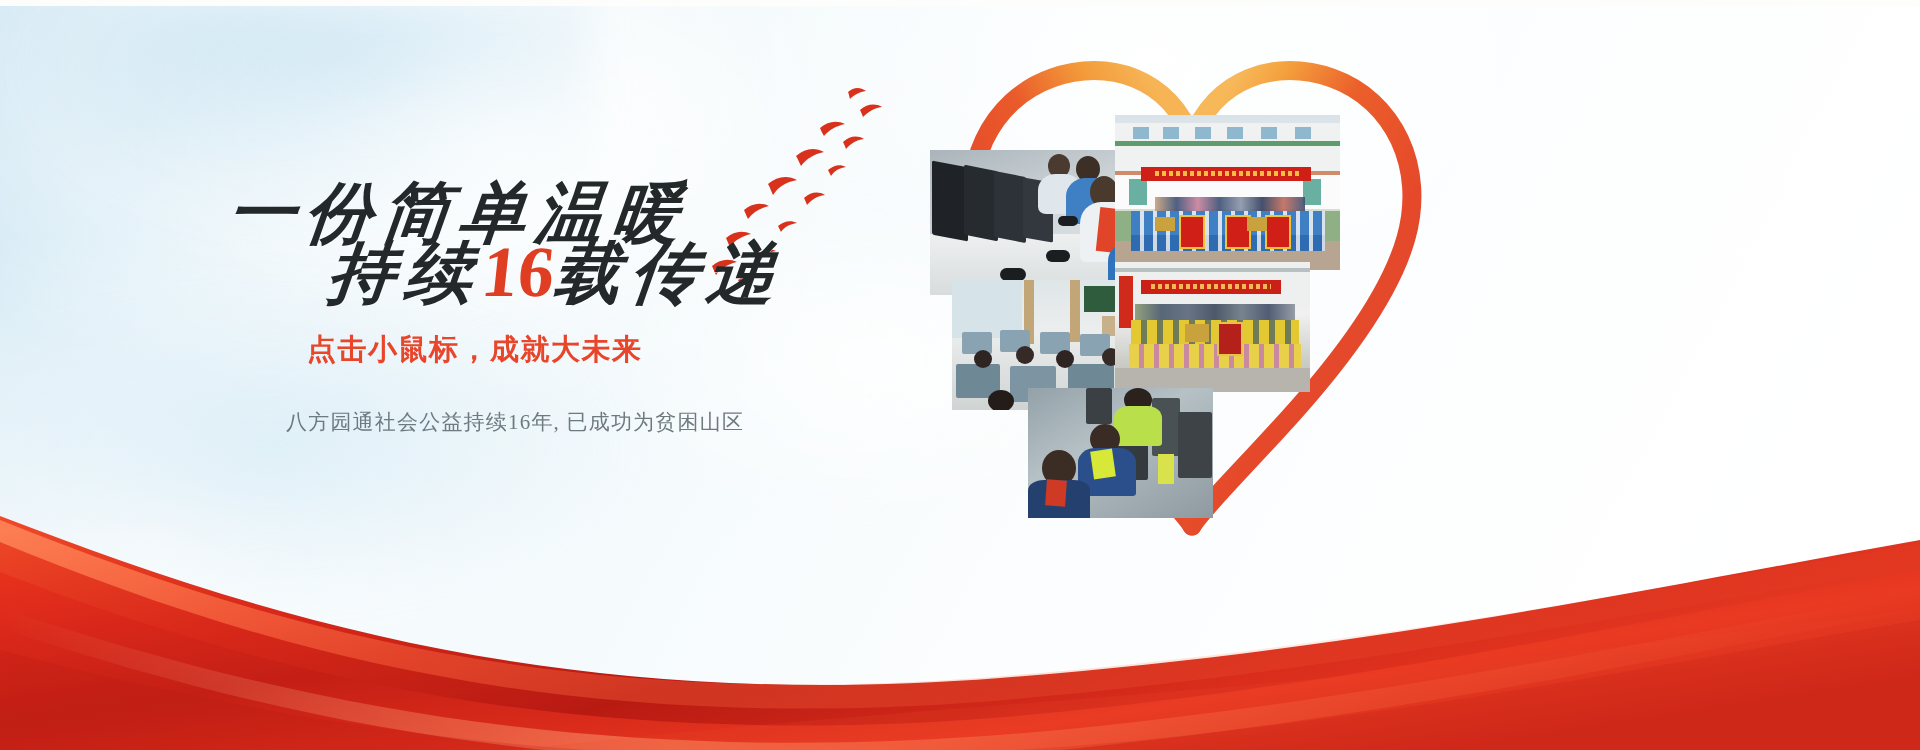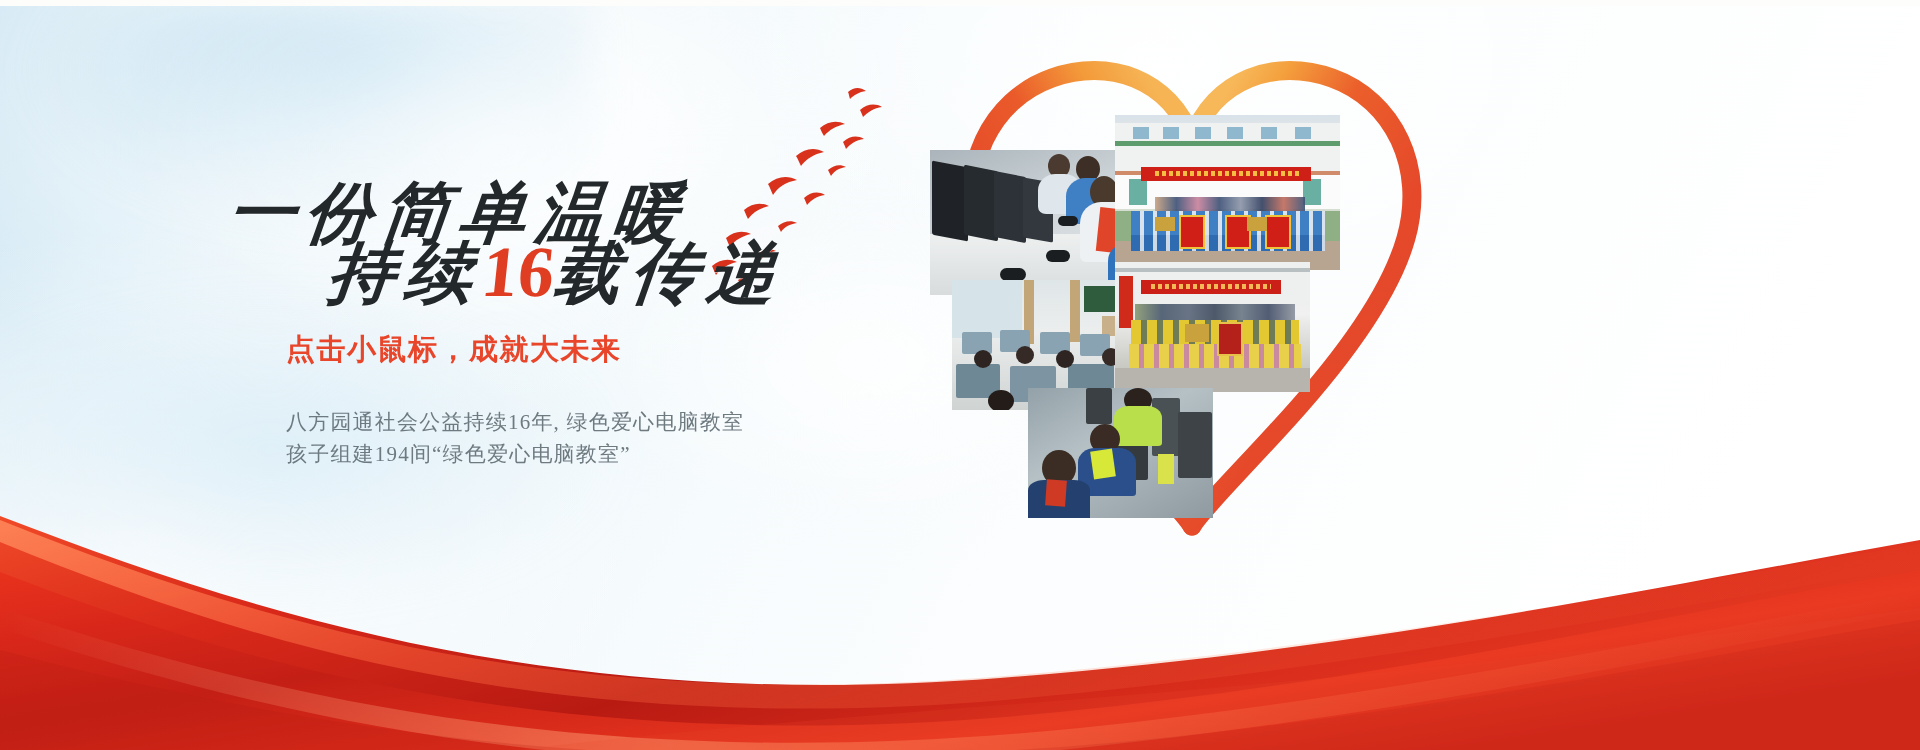--- a/index.html
+++ b/index.html
@@ -136,20 +136,21 @@
     font-size: 72px;
   }
   .sub-red {
     position: absolute;
     color: #e8452a;
     font-family: Liberation Sans, sans-serif;
     font-weight: bold;
     font-size: 29px;
     letter-spacing: 1.5px;
     white-space: nowrap;
+    margin-left: 21px;
   }
   .sub-red-1 { left: 286px; top: 330px; }
   .sub-red-2 { left: 286px; top: 368px; }
 
   .desc {
     position: absolute;
     color: #6d7a80;
     font-family: "Liberation Serif", serif;
     font-size: 21px;
     letter-spacing: 1.2px;
@@ -360,23 +361,22 @@
 
     <div class="headline headline-1">一份简单温暖</div>
 
     <div class="headline headline-2">
       <span>持续</span><span class="num">16</span><span>载传递</span>
     </div>
 
     <div class="sub-red sub-red-1">点击小鼠标，成就大未来</div>
 
 
-    <div class="desc desc-1">八方园通社会公益持续16年, 绿色爱心电脑教室</div>
-
-    <div class="desc desc-2">孩子组建194间“绿色爱心电脑教室”</div>
+    <div class="desc desc-1">八方园通社会公益持续16年, 已成功为贫困山区</div>
+
   </div>
 
   <svg class="ribbon" viewBox="0 0 1920 330" preserveAspectRatio="none" xmlns="http://www.w3.org/2000/svg">
     <defs>
       <linearGradient id="rib1" x1="0%" y1="0%" x2="100%" y2="60%">
         <stop offset="0%" stop-color="#e8321d"></stop>
         <stop offset="18%" stop-color="#d8271a"></stop>
         <stop offset="38%" stop-color="#c41f15"></stop>
         <stop offset="58%" stop-color="#d82a1a"></stop>
         <stop offset="78%" stop-color="#ea3a22"></stop>

